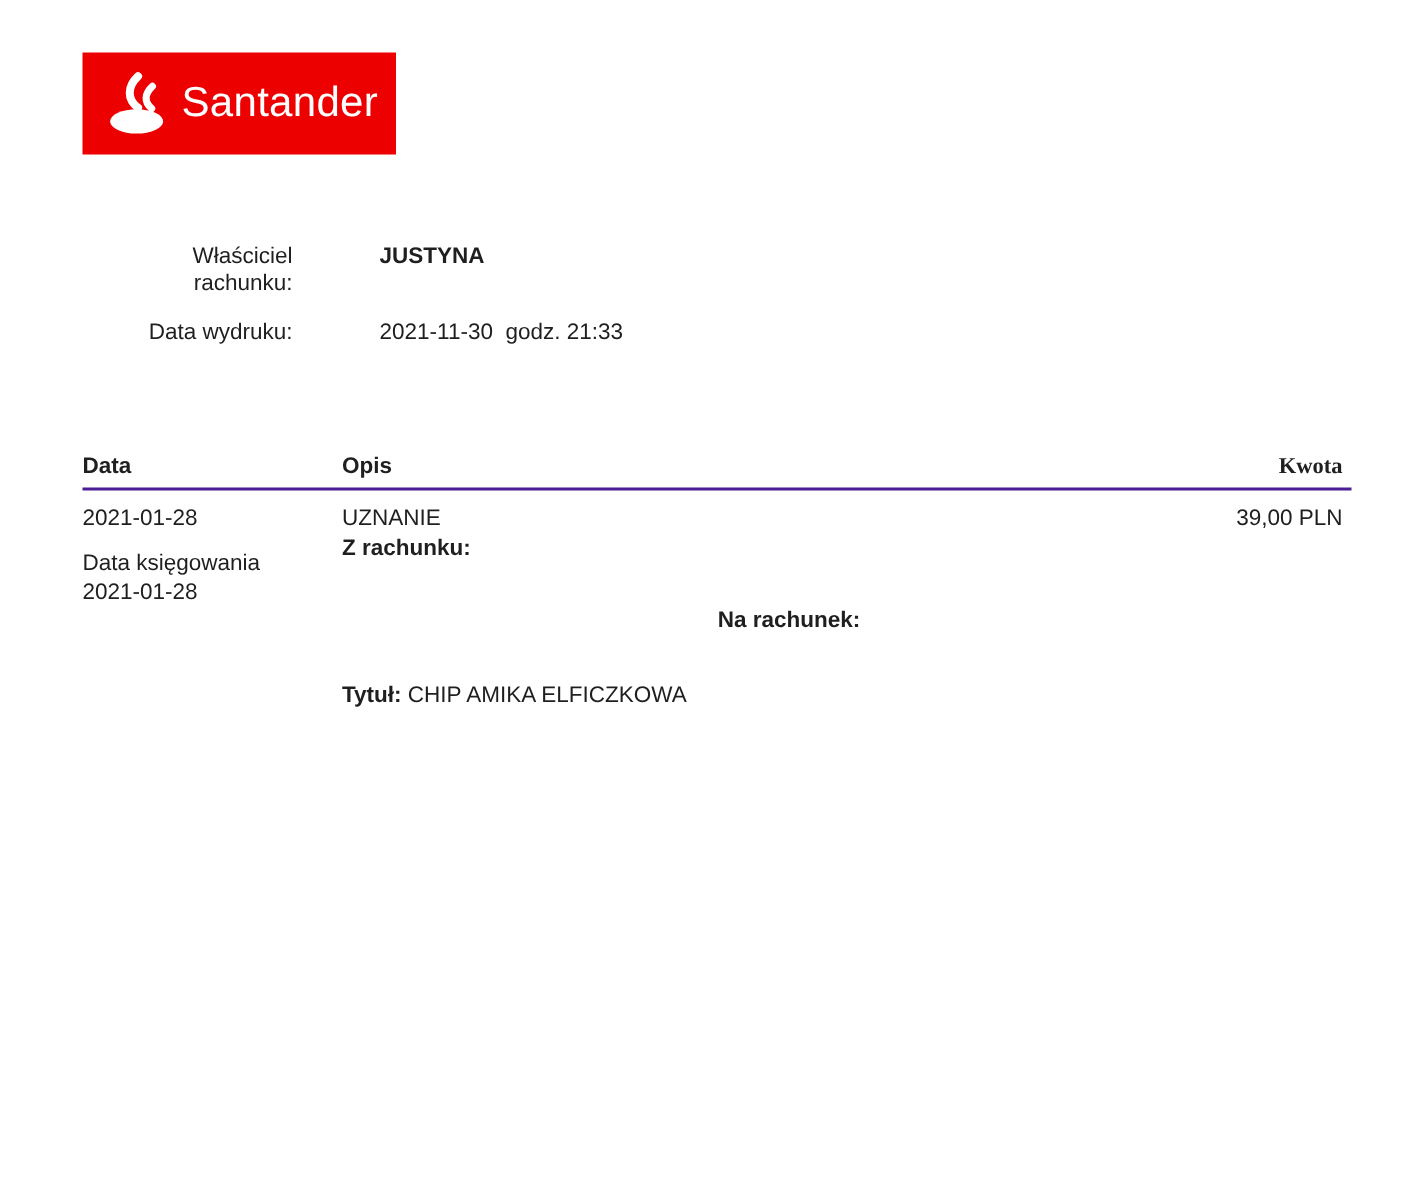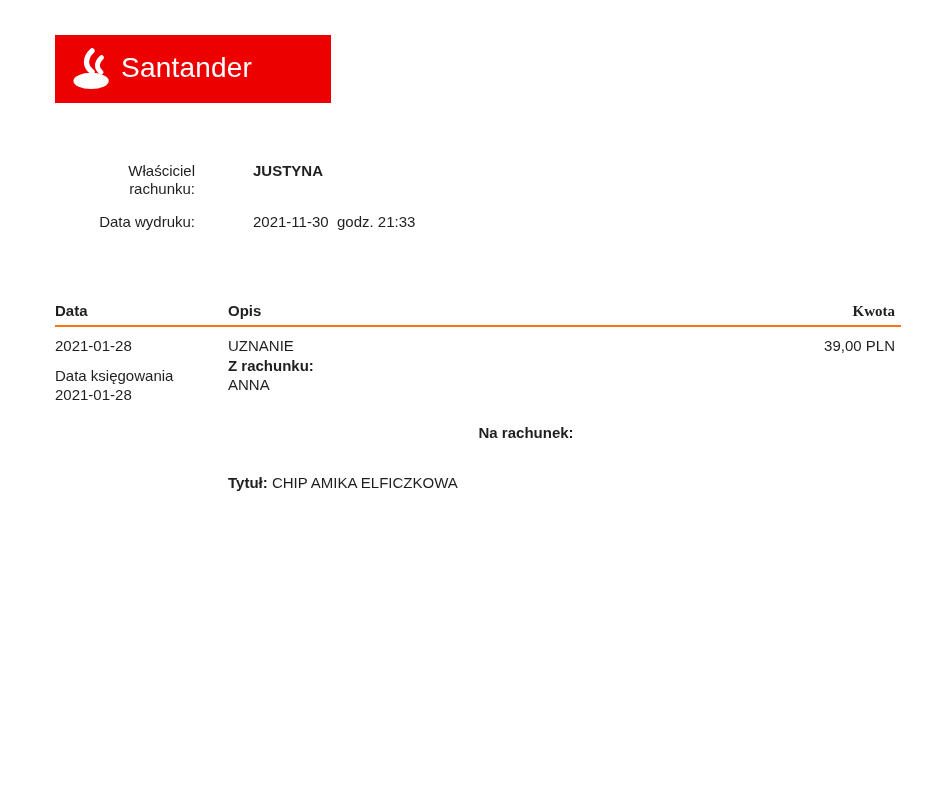--- a/index.html
+++ b/index.html
@@ -12,21 +12,21 @@
     font-family: "Liberation Sans", sans-serif;
     color: #1f1f1f;
     overflow: hidden;
   }
 
   
   .logo {
     position: absolute;
     left: 55px;
     top: 35px;
-    width: 276px;
+    width: 209px;
     height: 68px;
     background: #EC0000;
     display: flex;
     align-items: center;
     padding-left: 17px;
   }
   .logo .flame { width: 42px; height: 44px; flex: 0 0 auto; }
   .logo .wordmark {
     color: #ffffff;
     font-size: 28px;
@@ -59,21 +59,21 @@
     top: 302px;
     width: 846px;
     font-size: 15px;
   }
   .tbl-header {
     display: grid;
     grid-template-columns: 173px 1fr auto;
     font-weight: 700;
     line-height: 18px;
     padding-bottom: 5px;
-    border-bottom: 2px solid #f97316;
+    border-bottom: 2px solid #4c1d95;
   }
   .tbl-header .h-kwota { text-align: right; padding-right: 6px; font-family: Liberation Serif, serif; }
   .tbl-row {
     display: grid;
     grid-template-columns: 173px 1fr auto;
     padding-top: 9px;
     line-height: 19px;
   }
   .col-data .date-group + .date-group { margin-top: 11px; }
   .col-opis .from-label { margin-top: 1px; }
@@ -119,21 +119,20 @@
         </div>
         <div class="date-group">
           <div>Data księgowania</div>
           <div>2021-01-28</div>
         </div>
       </div>
 
       <div class="col-opis">
         <div>UZNANIE</div>
         <div class="bold from-label">Z rachunku:</div>
-        <div>ANNA</div>
         <div class="bold to-label">Na rachunek:</div>
         <div class="title-line"><span class="bold">Tytuł:</span> <span>CHIP AMIKA ELFICZKOWA</span></div>
       </div>
 
       <div class="col-kwota">
         <span>39,00 PLN</span>
       </div>
 
     </div>
   </div>

